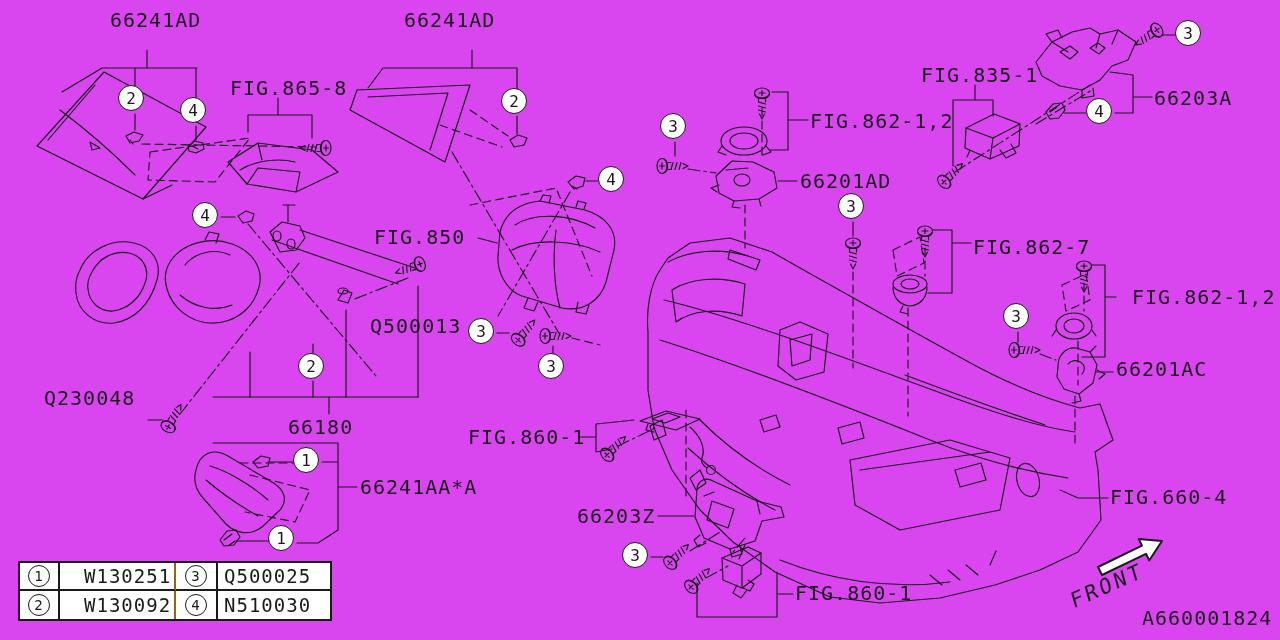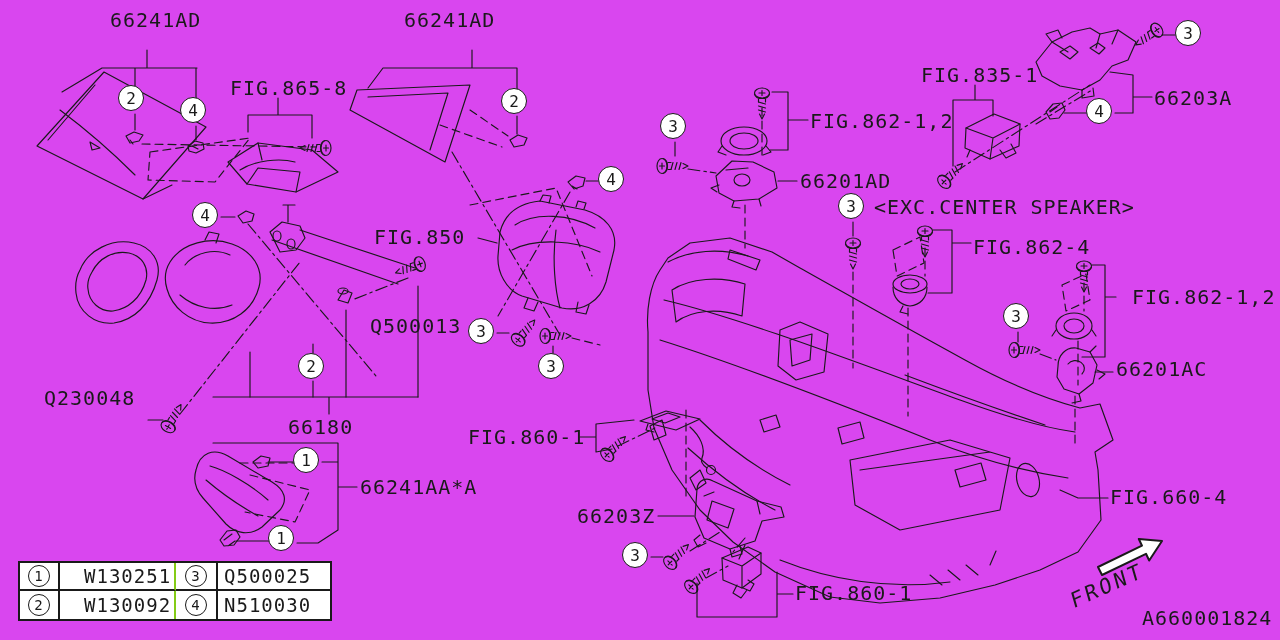--- a/index.html
+++ b/index.html
@@ -28,21 +28,21 @@
     font-size:16px; background:#fff; box-sizing:border-box;
   }
   .legend {
     position:absolute; left:18px; top:561px;
     display:grid; grid-template-columns:40px 116px 42px 112px; grid-auto-rows:28px;
     border:2px solid #1a1a1a; background:#fff;
   }
   .lc { display:flex; align-items:center; box-sizing:border-box; padding-left:6px; font-size:19px; letter-spacing:1px; }
   .lc.icon { justify-content:center; padding-left:0; border-right:2px solid #1a1a1a; }
   .lc.r1 { border-bottom:2px solid #1a1a1a; }
-  .lc.mid { border-right:2px solid #84cc16;padding-left:24px; }
+  .lc.mid { border-right:2px solid #a16207;padding-left:24px; }
   .co-s {
     width:22px; height:22px; border:1.4px solid #1a1a1a; border-radius:50%;
     display:inline-flex; align-items:center; justify-content:center; font-size:14px; box-sizing:border-box;
   }
 </style>
 </head>
 <body>
 
 <div id="stage">
 
@@ -229,22 +229,21 @@
     <path class="arrow" d="M1098,567 L1142,545.7 L1138.8,539 L1162,541 L1149.2,560.5 L1146,553.8 L1102,575 Z"></path>
   </svg>
 
   <div class="lbl" style="left:110px;top:10px">66241AD</div>
   <div class="lbl" style="left:404px;top:10px">66241AD</div>
   <div class="lbl" style="left:230px;top:78px">FIG.865-8</div>
   <div class="lbl" style="left:921px;top:65px">FIG.835-1</div>
   <div class="lbl" style="left:1154px;top:88px">66203A</div>
   <div class="lbl" style="left:810px;top:111px">FIG.862-1,2</div>
   <div class="lbl" style="left:800px;top:171px">66201AD</div>
-  <div class="lbl" style="left:874px;top:197px">&lt;EXC.CENTER SPEAKER&gt;</div>
-  <div class="lbl" style="left:973px;top:237px">FIG.862-4</div>
+  <div class="lbl" style="left:973px;top:237px">FIG.862-7</div>
   <div class="lbl" style="left:1132px;top:287px">FIG.862-1,2</div>
   <div class="lbl" style="left:374px;top:227px">FIG.850</div>
   <div class="lbl" style="left:370px;top:316px">Q500013</div>
   <div class="lbl" style="left:1116px;top:359px">66201AC</div>
   <div class="lbl" style="left:44px;top:388px">Q230048</div>
   <div class="lbl" style="left:288px;top:417px">66180</div>
   <div class="lbl" style="left:468px;top:427px">FIG.860-1</div>
   <div class="lbl" style="left:360px;top:477px">66241AA*A</div>
   <div class="lbl" style="left:577px;top:506px">66203Z</div>
   <div class="lbl" style="left:1110px;top:487px">FIG.660-4</div>

